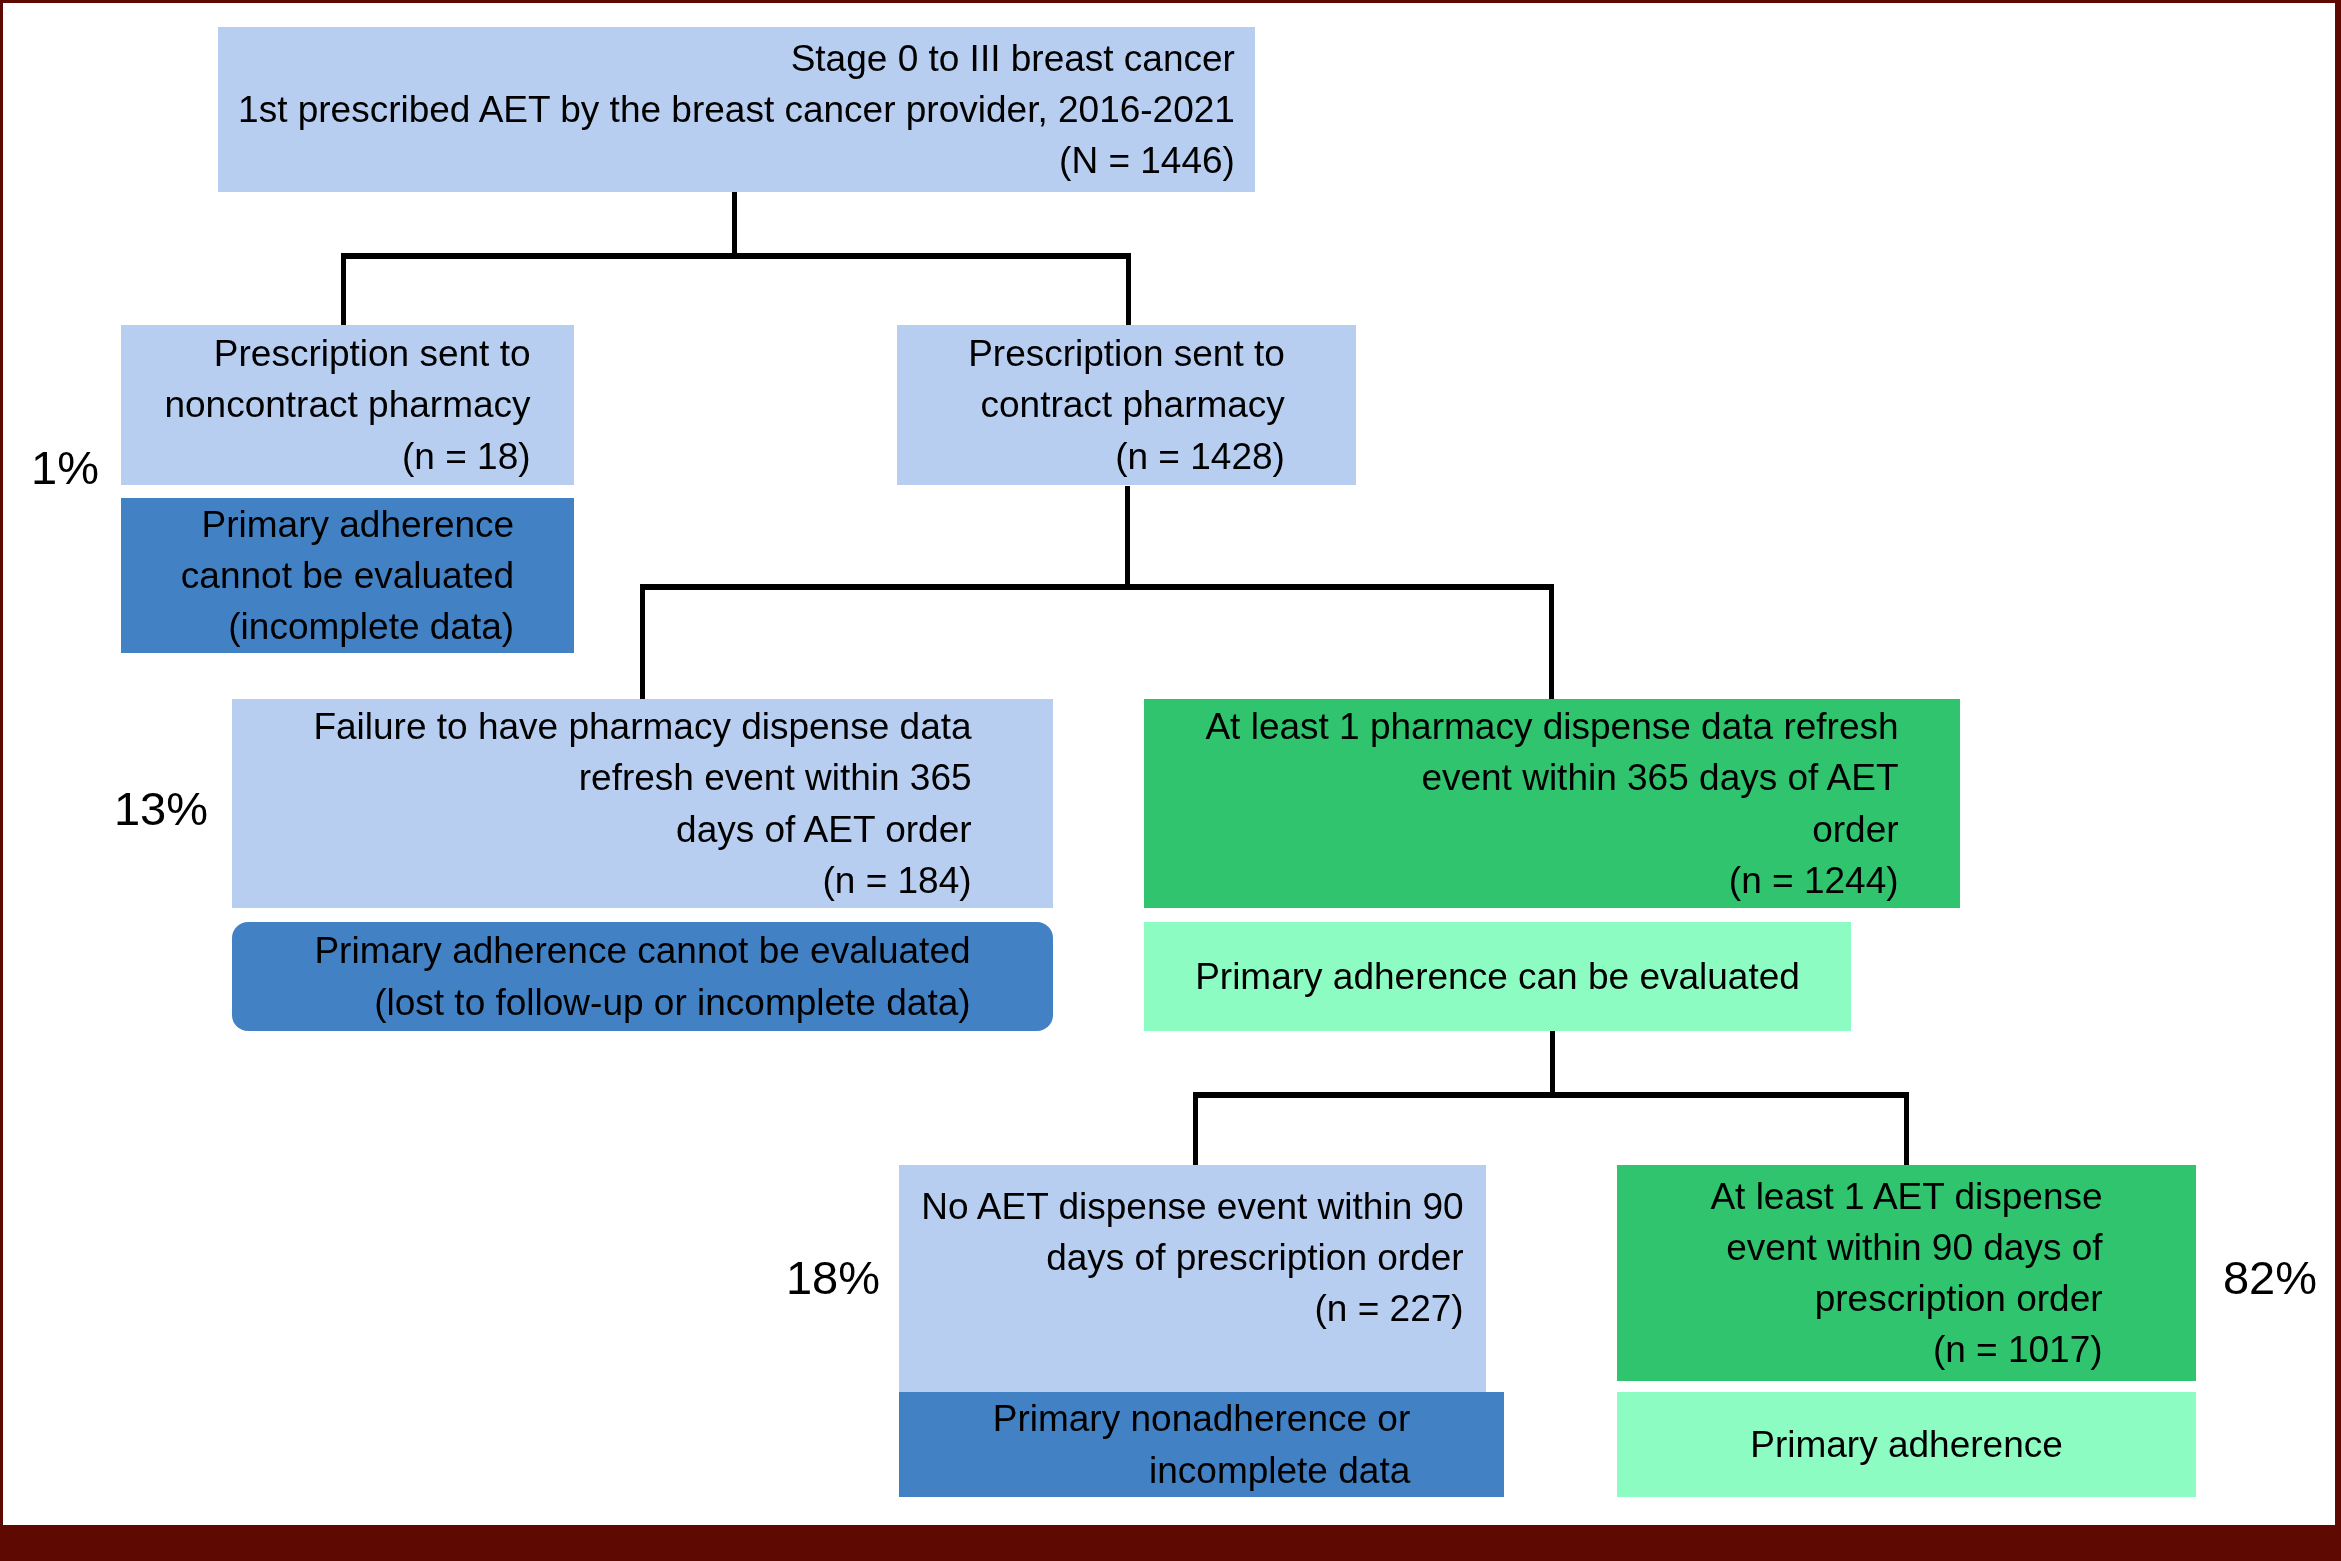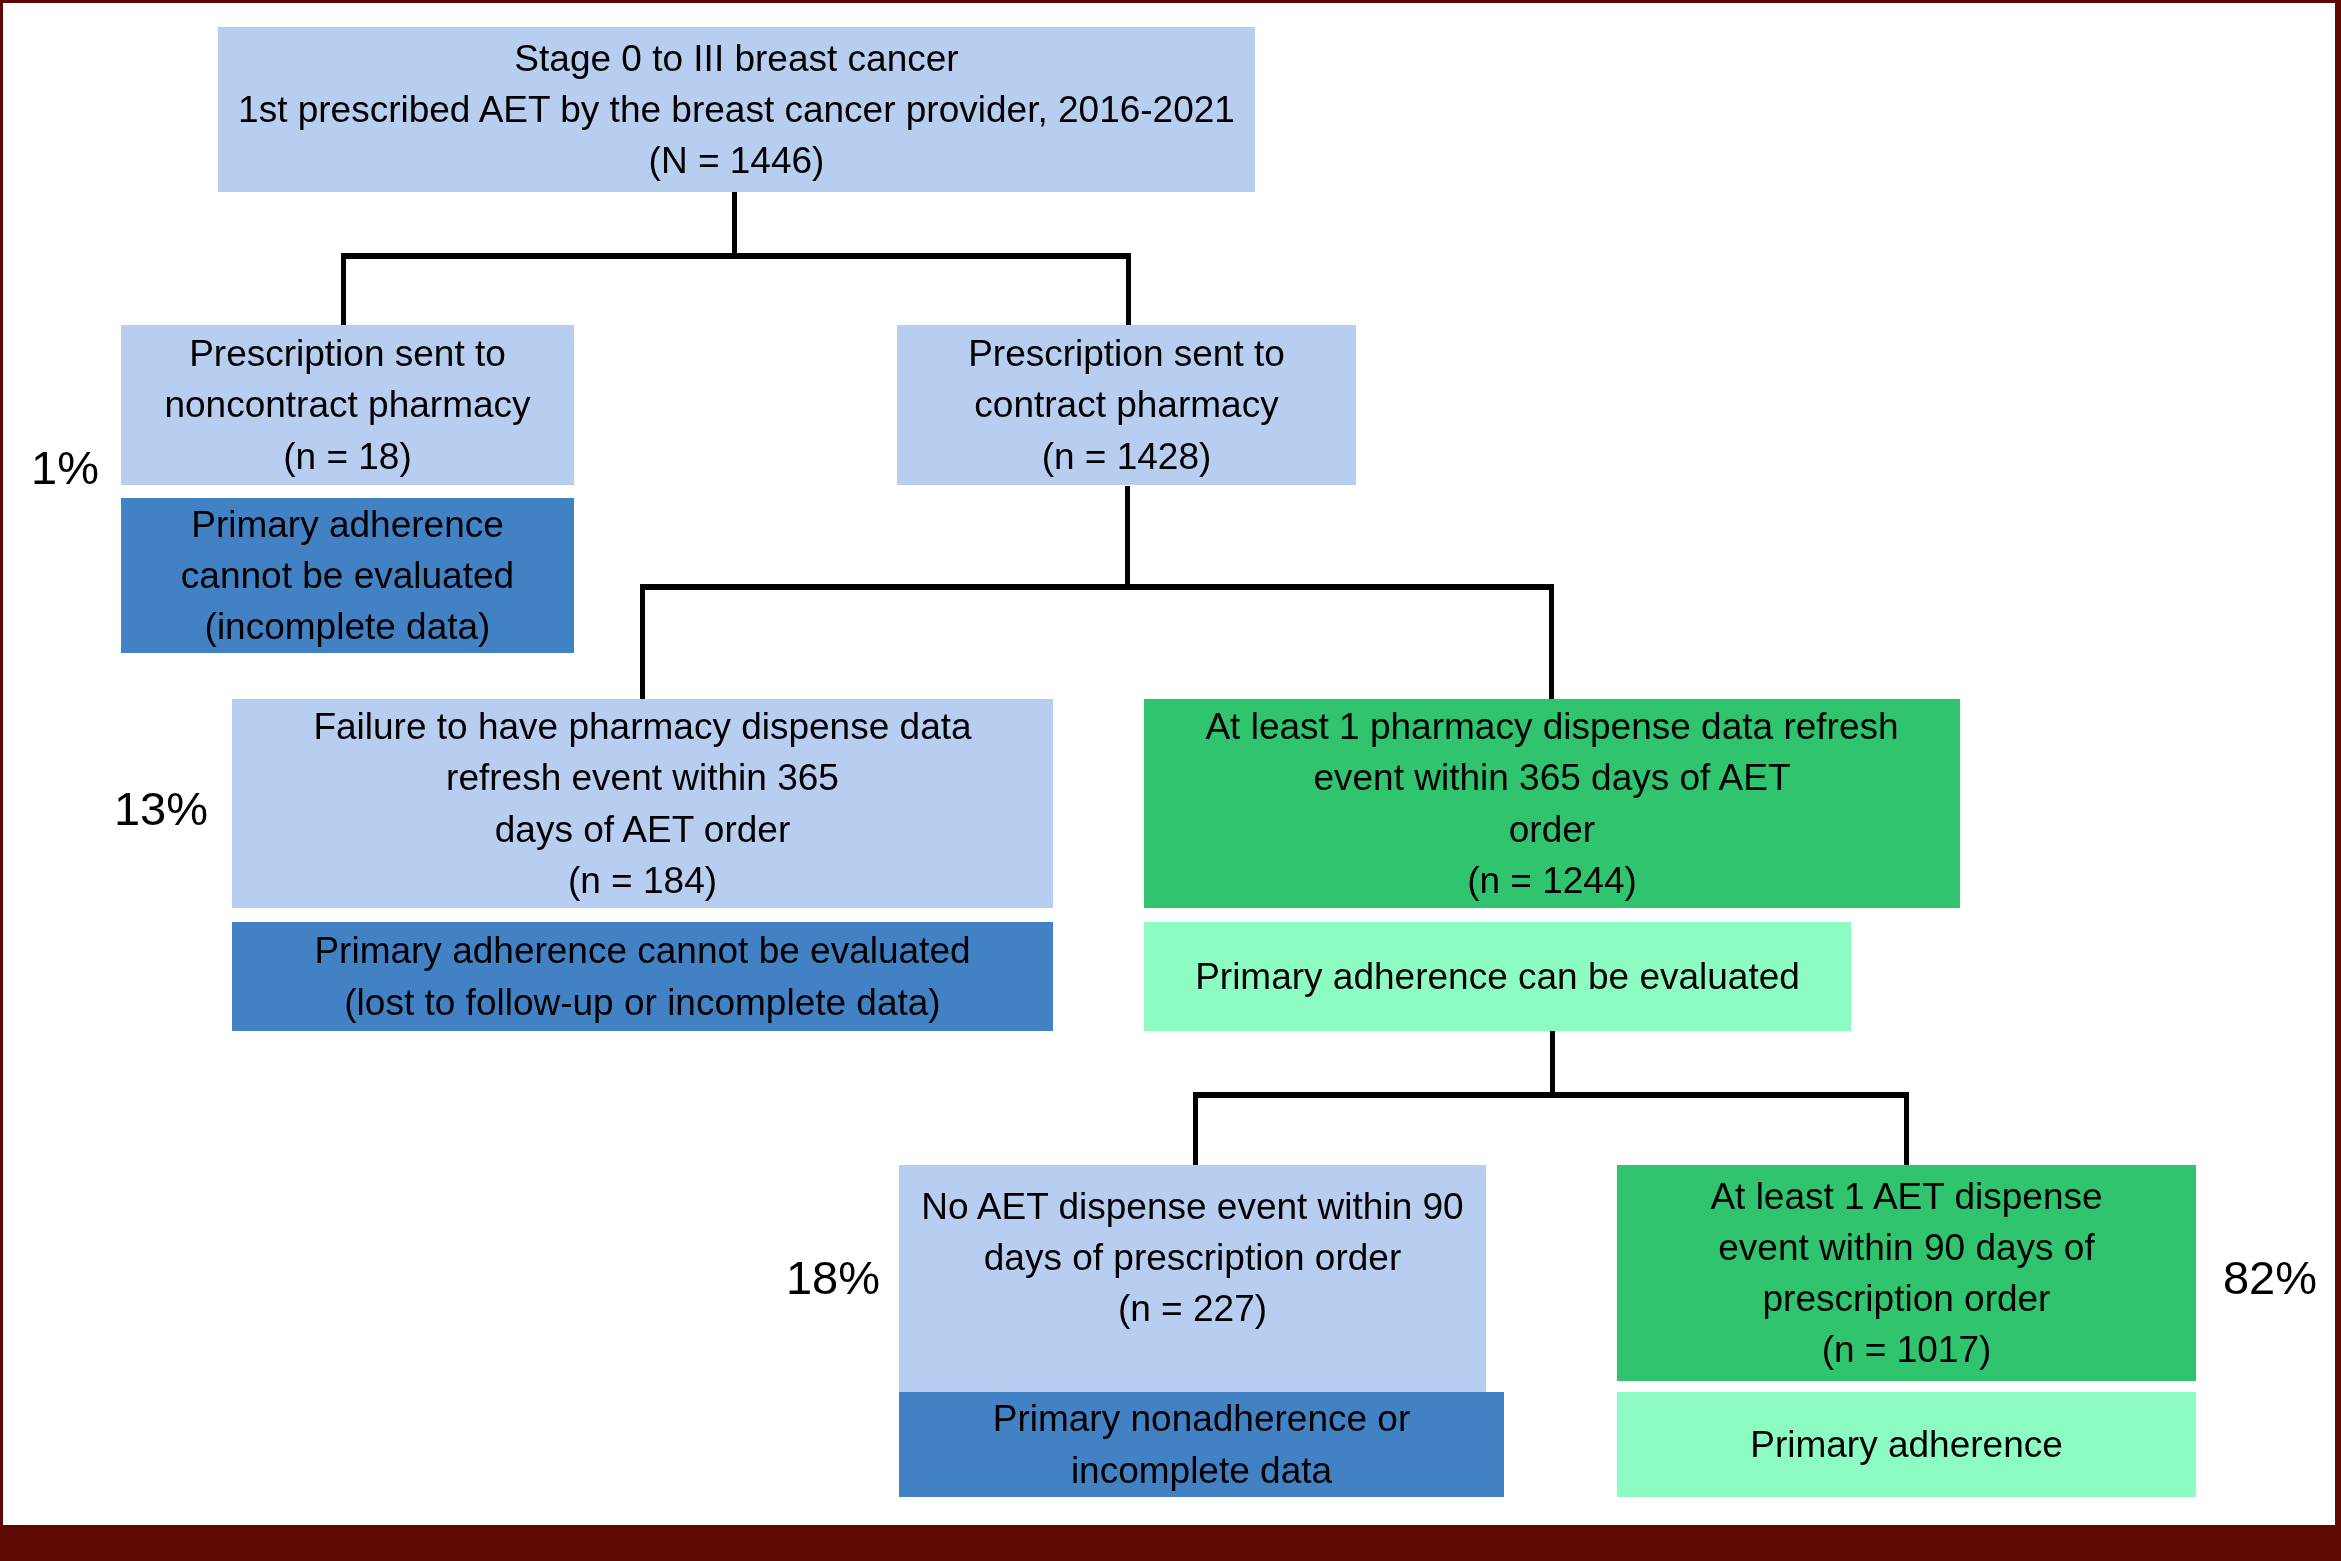--- a/index.html
+++ b/index.html
@@ -31,21 +31,21 @@
     width:2332px;   
     height:1522px;  
     background:var(--background);
   }
   .node{
     position:absolute;
     box-sizing:border-box;
     display:flex;
     align-items:center;
     justify-content:center;
-    text-align:center;
+    text-align:right;
     color:var(--text);
     font-size:37px;
     line-height:1.38;
     white-space:pre-line;
   }
   .node.top-align{
     align-items:flex-start;
     padding-top:16px;
   }
   .fill-light-blue{background:var(--light-blue);}
@@ -100,21 +100,21 @@
 
   <div class="node fill-light-blue" style="left:897px;top:325px;width:459px;height:160px;">Prescription sent to
 contract pharmacy
 (n = 1428)</div>
 
   <div class="pct" style="left:161px;top:808px;text-align:center;">13%</div>
   <div class="node fill-light-blue" style="left:232px;top:699px;width:821px;height:209px;">Failure to have pharmacy dispense data
 refresh event within 365
 days of AET order
 (n = 184)</div>
-  <div class="node fill-dark-blue" style="left:232px;top:922px;width:821px;height:109px;">Primary adherence cannot be evaluated
+  <div class="node fill-dark-blue" style="left:232px;top:922px;width:821px;height:109px;border-radius:16px;">Primary adherence cannot be evaluated
 (lost to follow-up or incomplete data)</div>
 
   <div class="node fill-green" style="left:1144px;top:699px;width:816px;height:209px;">At least 1 pharmacy dispense data refresh
 event within 365 days of AET
 order
 (n = 1244)</div>
   <div class="node fill-light-green" style="left:1144px;top:922px;width:707px;height:109px;">Primary adherence can be evaluated</div>
 
   <div class="pct" style="left:833px;top:1277px;">18%</div>
   <div class="node fill-light-blue top-align" style="left:899px;top:1165px;width:587px;height:254px;">No AET dispense event within 90

